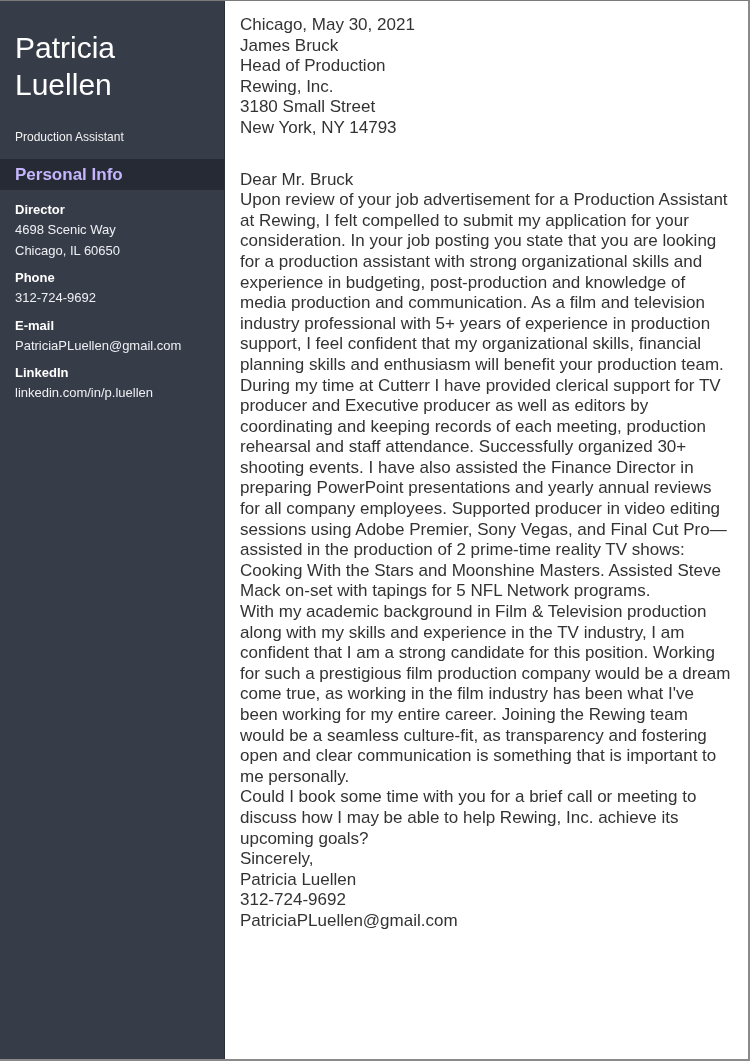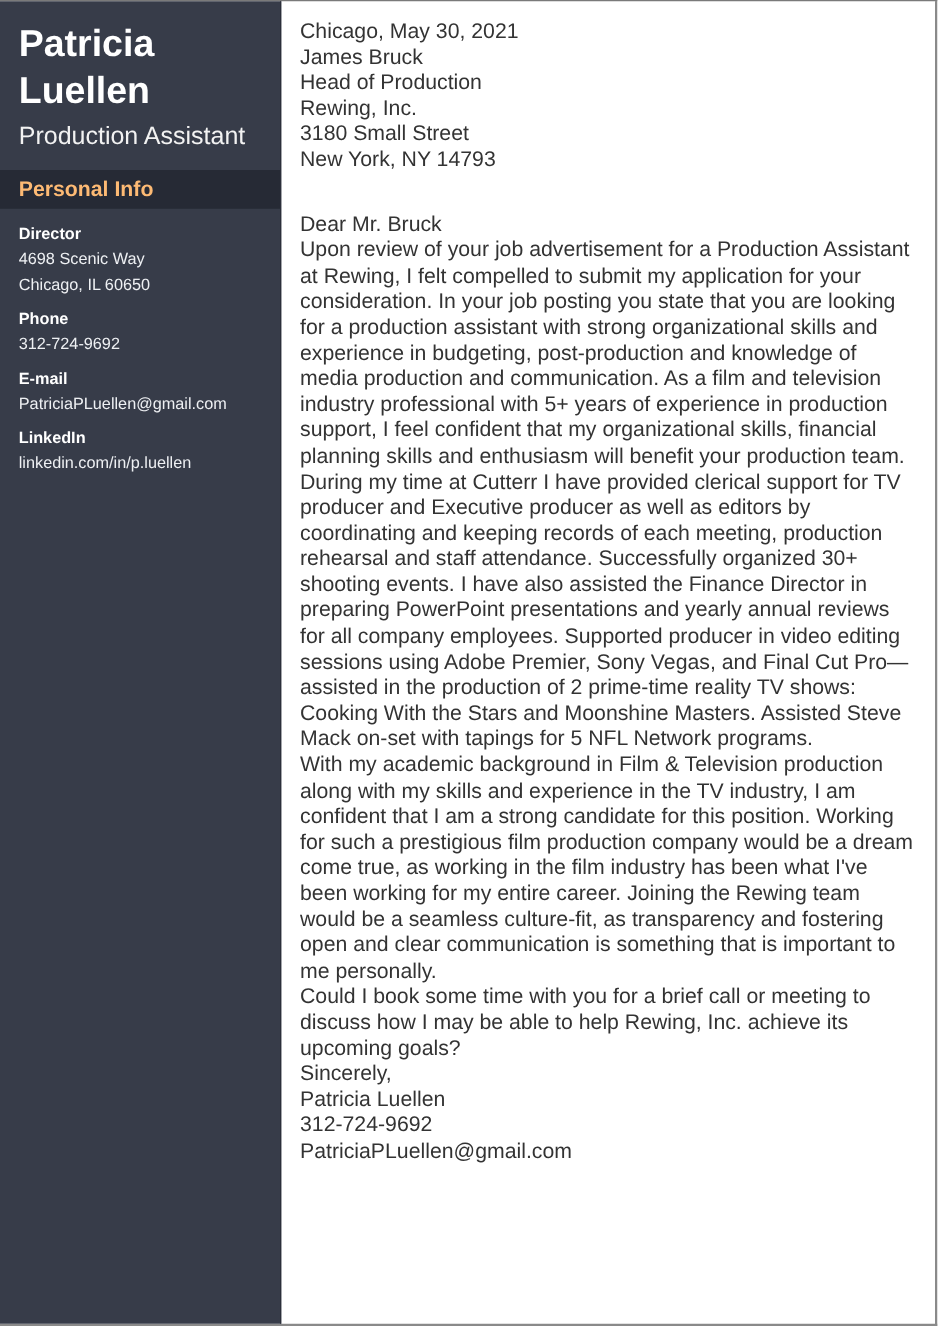--- a/index.html
+++ b/index.html
@@ -8,31 +8,31 @@
   .page {
     position: absolute; left: 0; top: 0; width: 750px; height: 1061px;
     border-top: 1px solid #7a7a7a; border-right: 2px solid #8a8a8a; border-bottom: 2px solid #8a8a8a;
     display: flex;
   }
   .sidebar {
     width: 225px; height: 100%; background: #373c49; color: #ffffff;
     border-right: 1px solid #2b2f3a;
   }
   .name {
-    font-weight: bold; font-size: 30px; line-height: 37px;
-    padding: 16px 15px 0 15px; color: #ffffff;
+    font-weight: normal; font-size: 30px; line-height: 37px;
+    padding: 28px 15px 0 15px; color: #ffffff;
   }
   .jobtitle {
-    font-size: 20px; padding: 7px 3px 0 15px; color: #f2f2f2;
+    font-size: 12px; padding: 7px 3px 0 15px; color: #f2f2f2; margin-top: 20px;
   }
   .section-band {
     margin-top: 15px; height: 31px; background: #262a35;
     display: flex; align-items: center; padding-left: 15px;
   }
-  .section-title { font-weight: bold; font-size: 17px; color: #fdba74; }
+  .section-title { font-weight: bold; font-size: 17px; color: #c4b5fd; }
   .info { padding: 10px 15px 0 15px; }
   .info-group { margin-bottom: 7px; }
   .info-label { font-weight: bold; font-size: 13px; line-height: 20px; color: #ffffff; }
   .info-line { font-size: 13px; line-height: 20.5px; color: #eef0f3; }
   .letter {
     flex: 1; padding: 14px 15px 0 15px; color: #333333;
     font-size: 17px; line-height: 20.6px;
   }
   .letter p { margin: 0; }
   .block { margin-bottom: 20.6px; }

